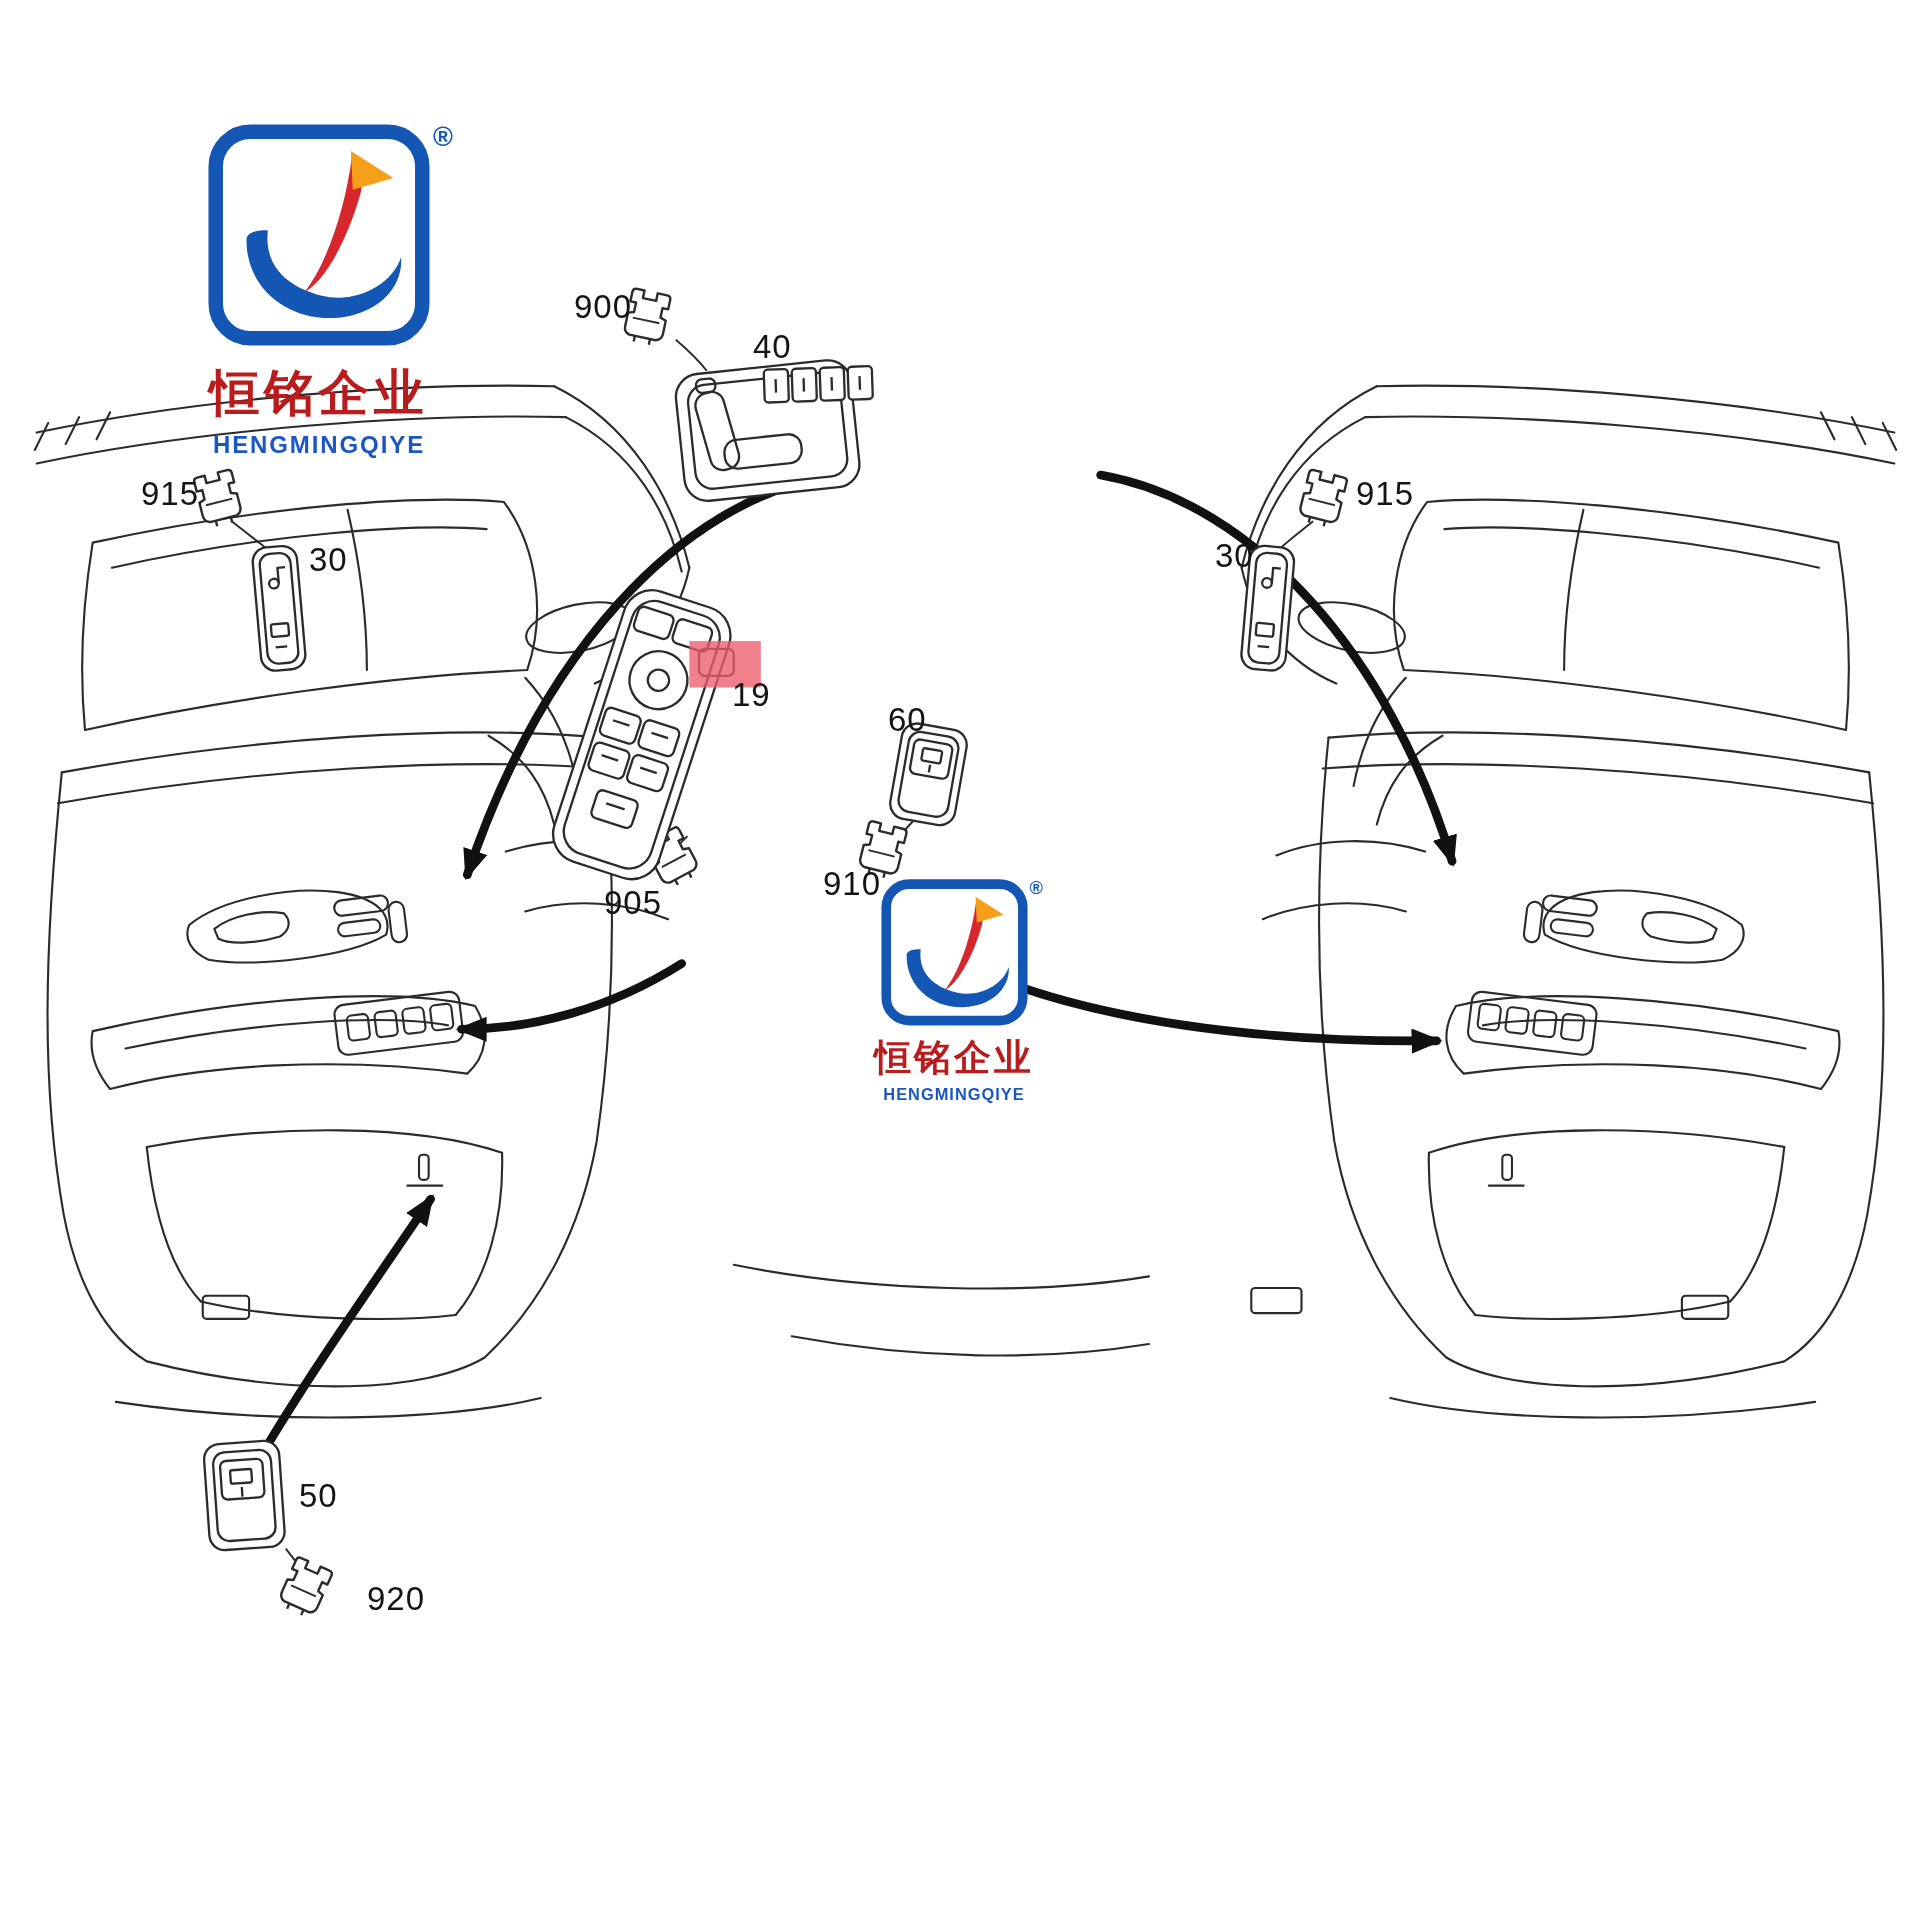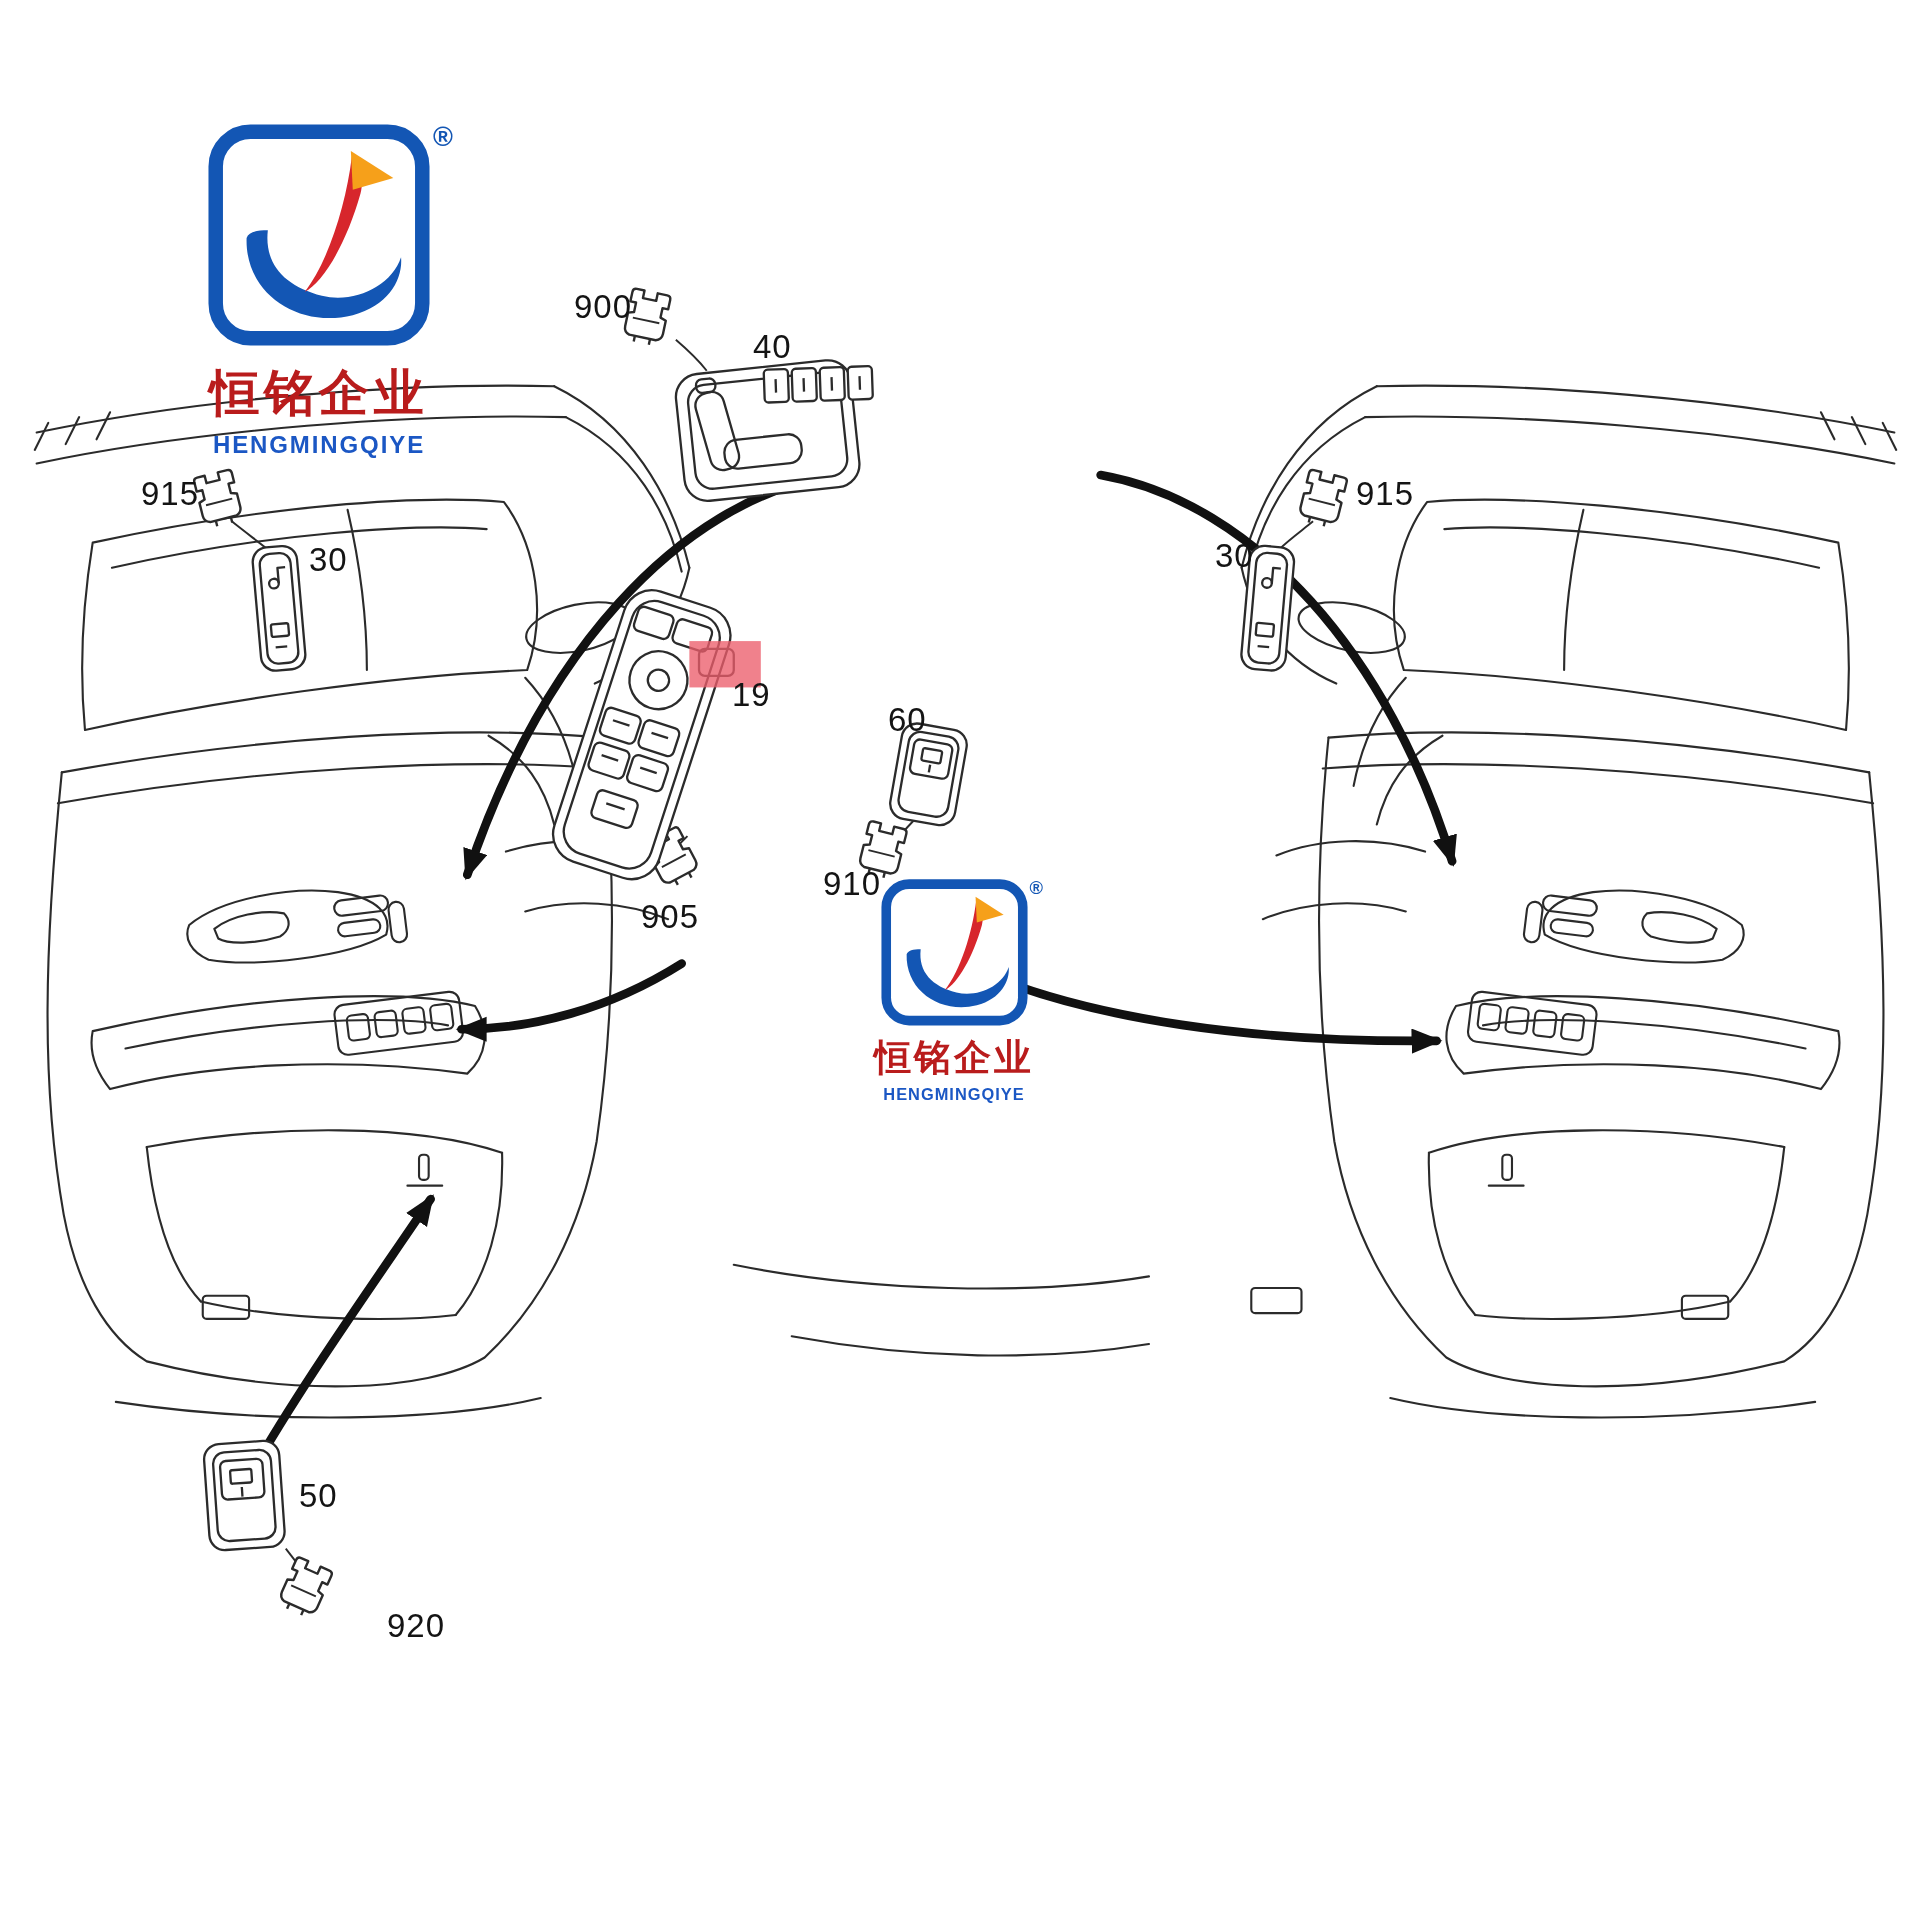--- a/index.html
+++ b/index.html
@@ -227,19 +227,19 @@
   </div>
 
   <div class="label" style="left:574px; top:288px;">900</div>
   <div class="label" style="left:753px; top:328px;">40</div>
   <div class="label" style="left:141px; top:475px;">915</div>
   <div class="label" style="left:309px; top:541px;">30</div>
   <div class="label" style="left:1356px; top:475px;">915</div>
   <div class="label" style="left:1215px; top:537px;">30</div>
   <div class="label" style="left:732px; top:676px;">19</div>
   <div class="label" style="left:888px; top:701px;">60</div>
-  <div class="label" style="left:641px; top:884px;margin-top:14px;">905</div>
+  <div class="label" style="left:604px; top:884px;">905</div>
   <div class="label" style="left:823px; top:865px;">910</div>
   <div class="label" style="left:299px; top:1477px;">50</div>
-  <div class="label" style="left:387px; top:1580px;margin-top:27px;">920</div>
+  <div class="label" style="left:367px; top:1580px;">920</div>
 
 </div>
 
 
 </body></html>

